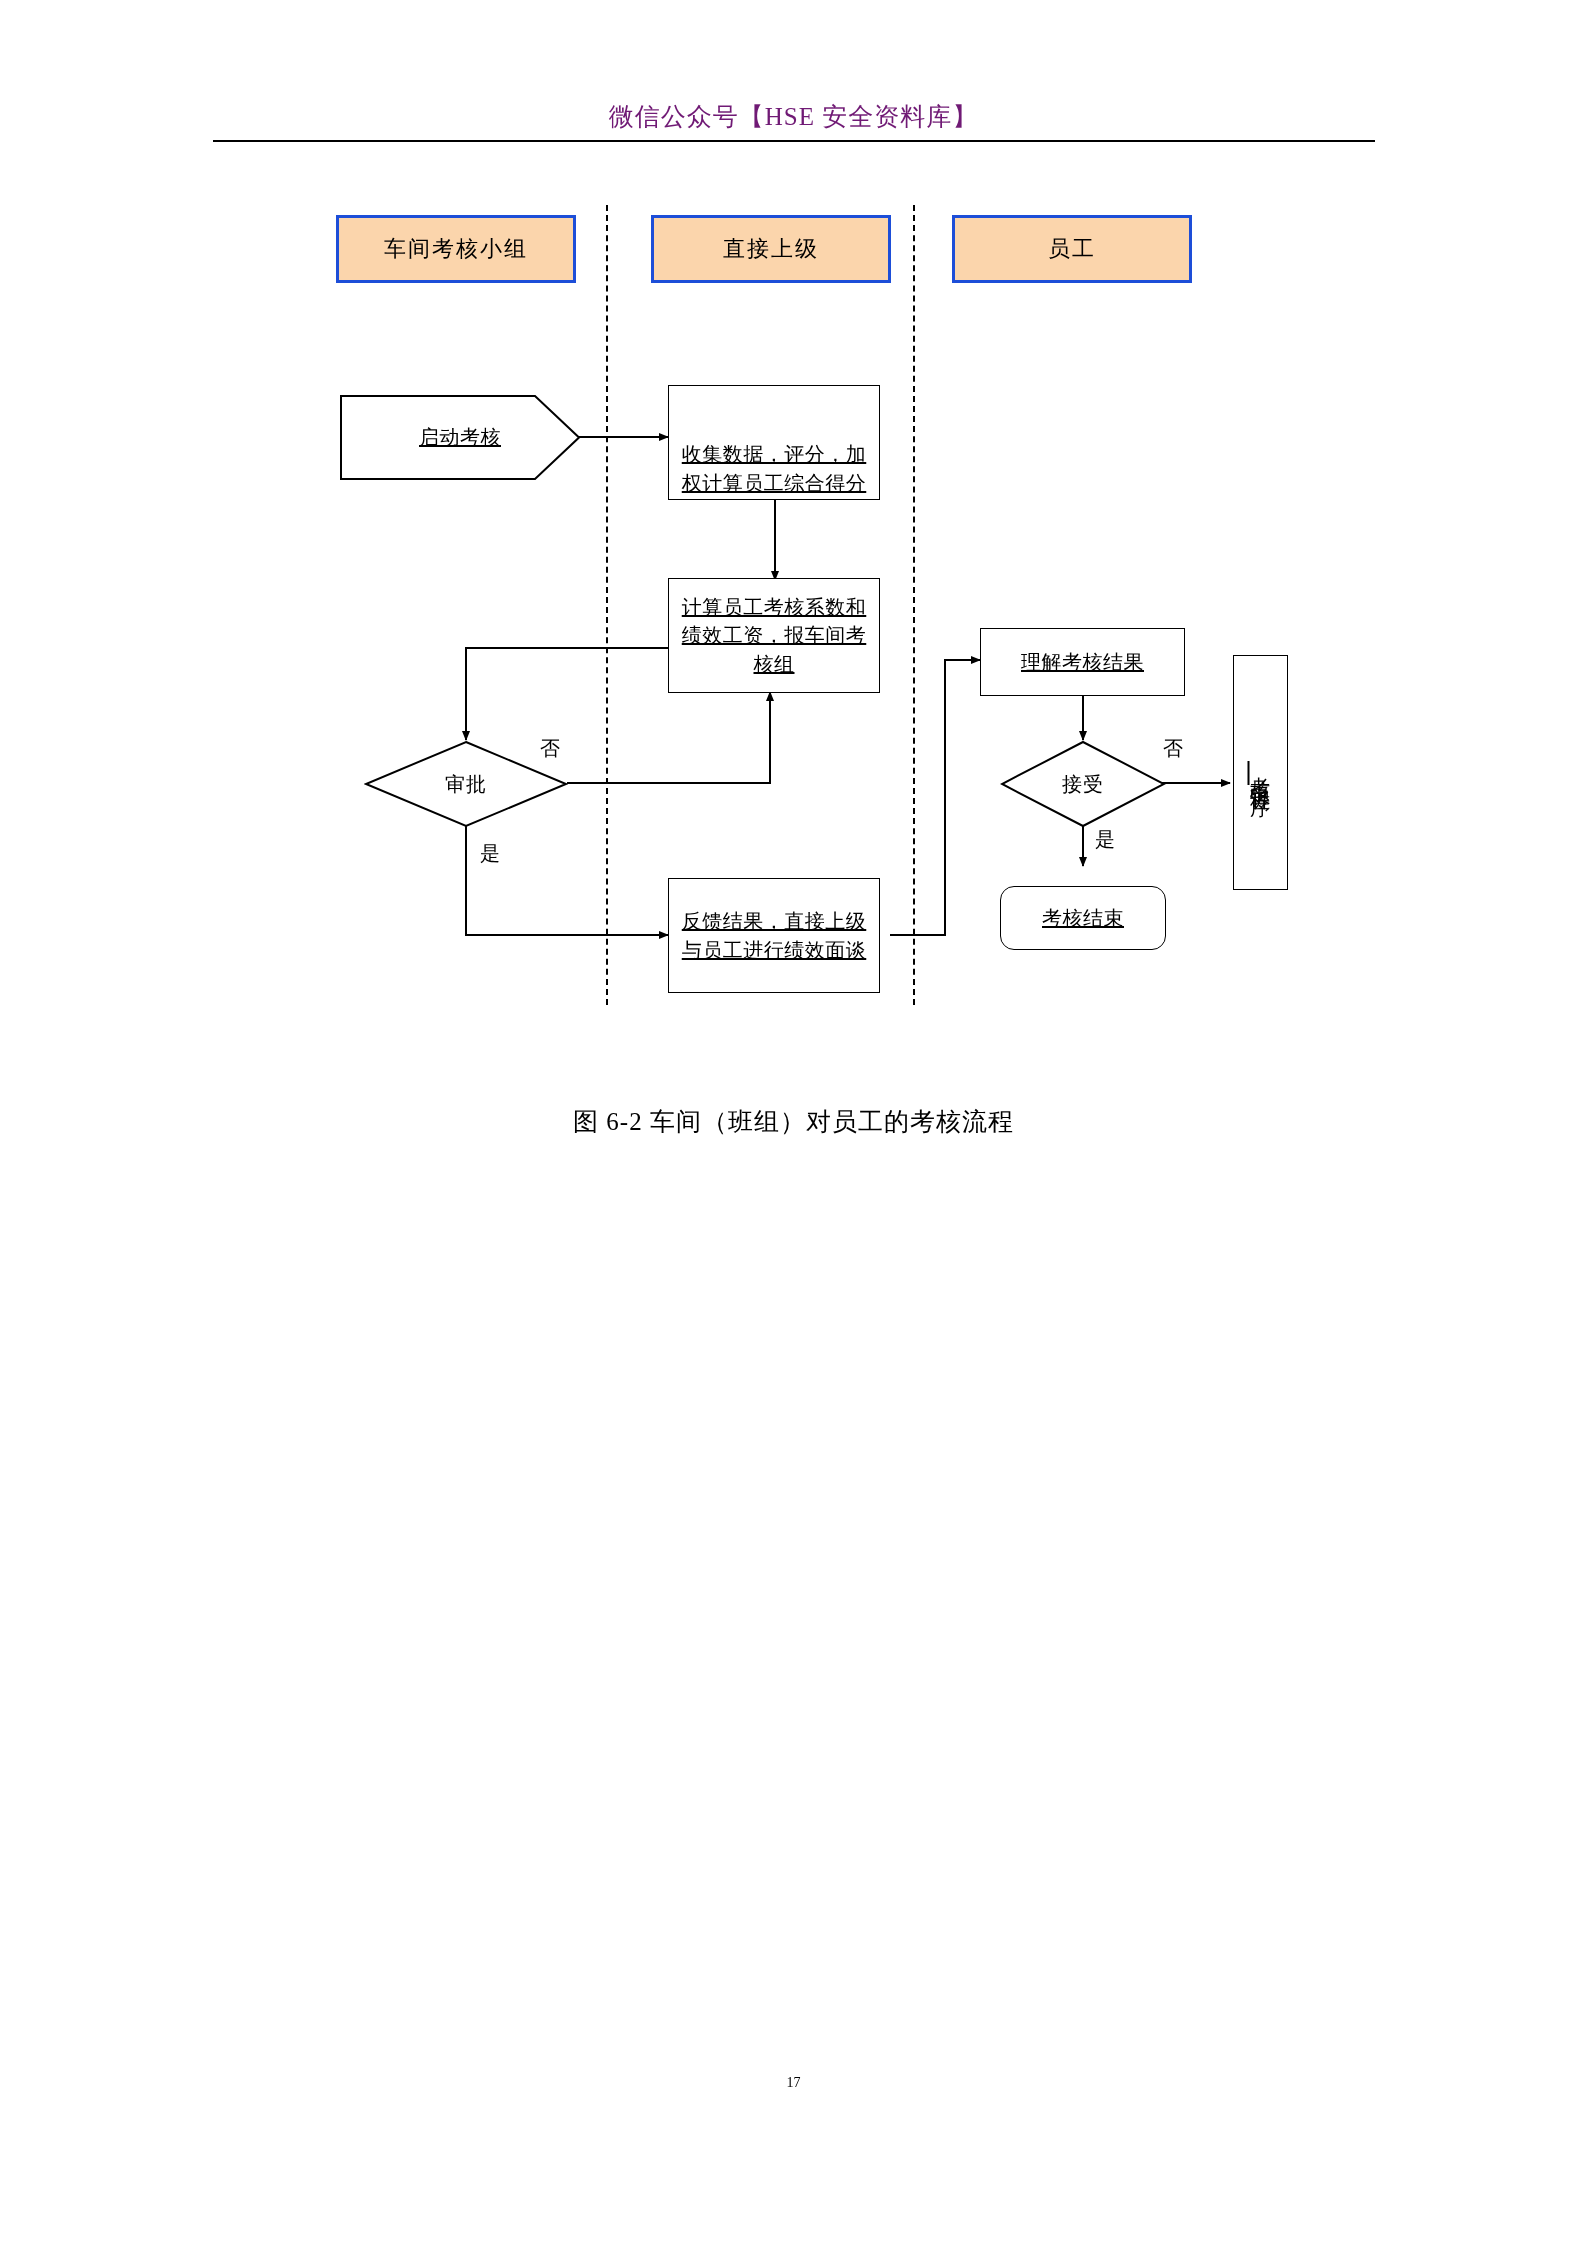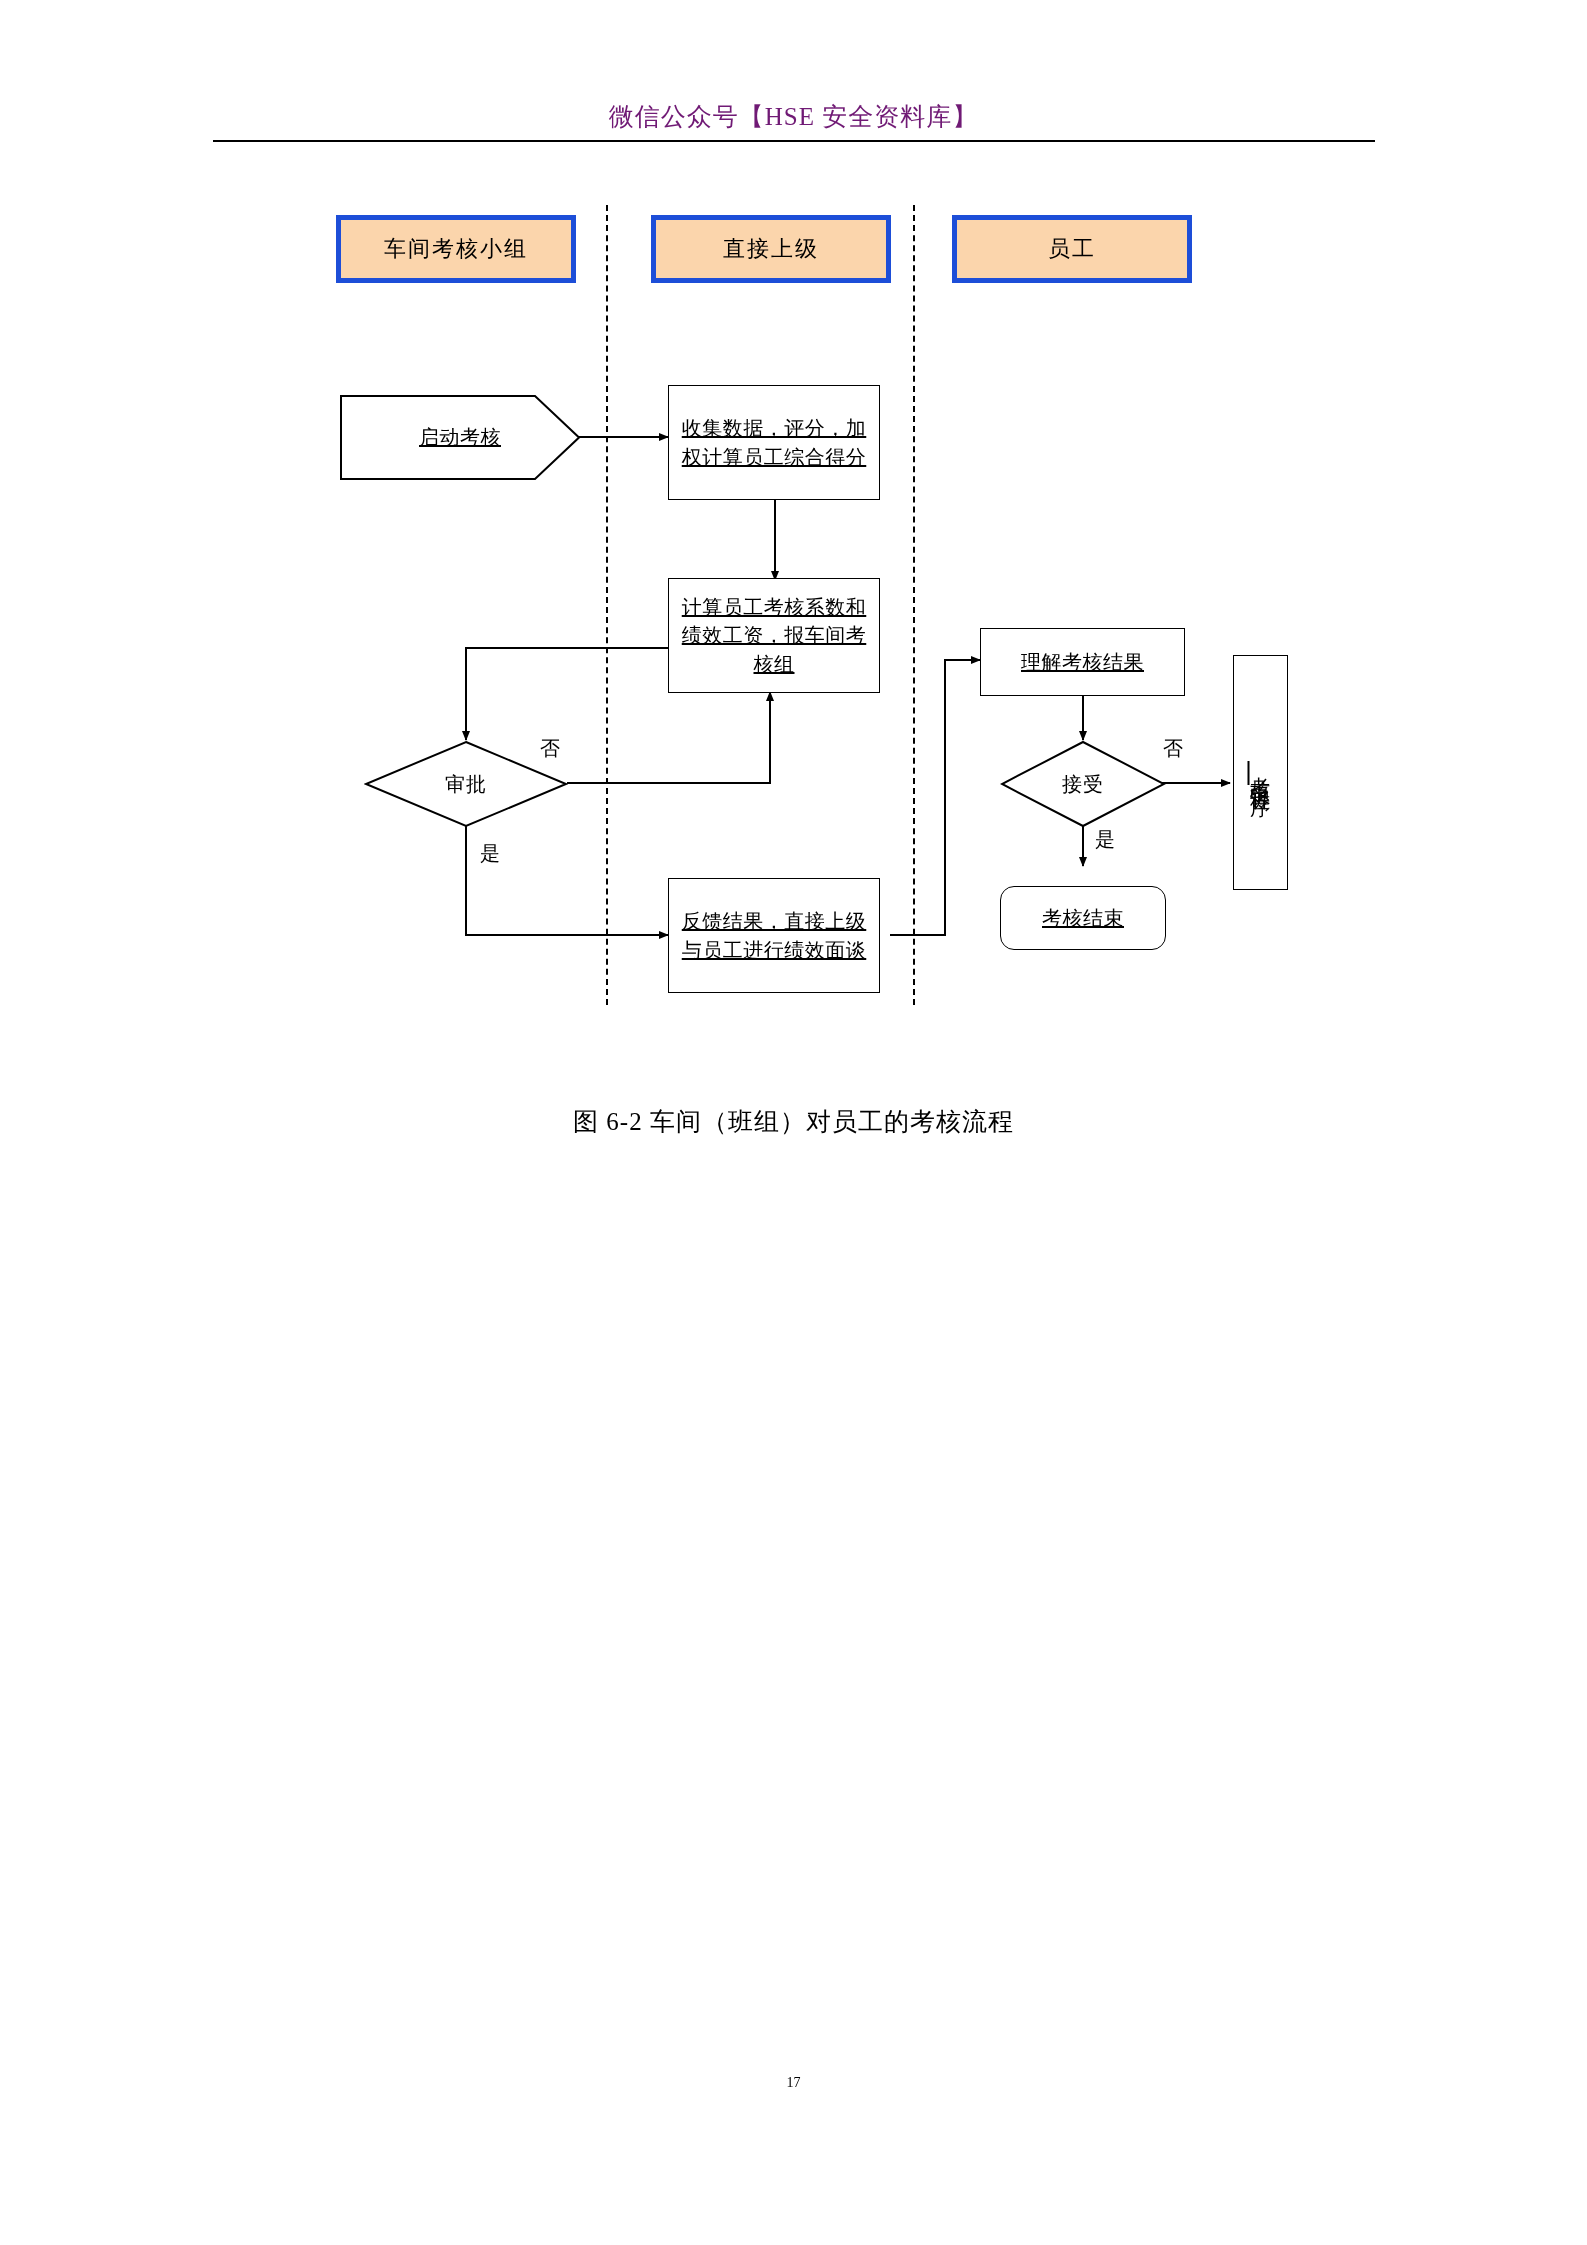--- a/index.html
+++ b/index.html
@@ -34,21 +34,21 @@
     top: 140px;
     left: 213px;
     width: 1162px;
     height: 0;
     border-top: 2px solid #000;
   }
   
   .lane-header {
     position: absolute;
     background: #fbd5ac;
-    border: 5px solid #1d4ed8;
+    border: 3px solid #1d4ed8;
     box-sizing: border-box;
     display: flex;
     align-items: center;
     justify-content: center;
     font-size: 22px;
     letter-spacing: 2px;
     color: #000;
   }
   .lane-divider {
     position: absolute;
@@ -181,21 +181,21 @@
     <path d="M 1148 783 L 1230 783" stroke="#000" stroke-width="2" fill="none" marker-end="url(#arrow)"></path>
   </svg>
 
   <div class="node pent" style="left:340px; top:395px; width:240px; height:85px;">
     <svg width="240" height="85" viewBox="0 0 240 85">
       <path d="M1,1 L195,1 L239,42.5 L195,84 L1,84 Z" fill="#ffffff" stroke="#000" stroke-width="2"></path>
     </svg>
     <span>启动考核</span>
   </div>
 
-  <div class="node rect" style="left:668px; top:385px; width:212px; height:115px;">
+  <div class="node rect" style="left:668px; top:385px; width:212px; height:115px;align-items:flex-end;">
     <span>收集数据，评分，加权计算员工综合得分</span>
   </div>
 
   <div class="node rect" style="left:668px; top:578px; width:212px; height:115px;">
     <span>计算员工考核系数和绩效工资，报车间考核组</span>
   </div>
 
   <div class="diamond-wrap" style="left:364px; top:740px; width:204px; height:88px;">
     <svg width="204" height="88" viewBox="0 0 204 88">
       <path d="M102,2 L202,44 L102,86 L2,44 Z" fill="#ffffff" stroke="#000" stroke-width="2"></path>

